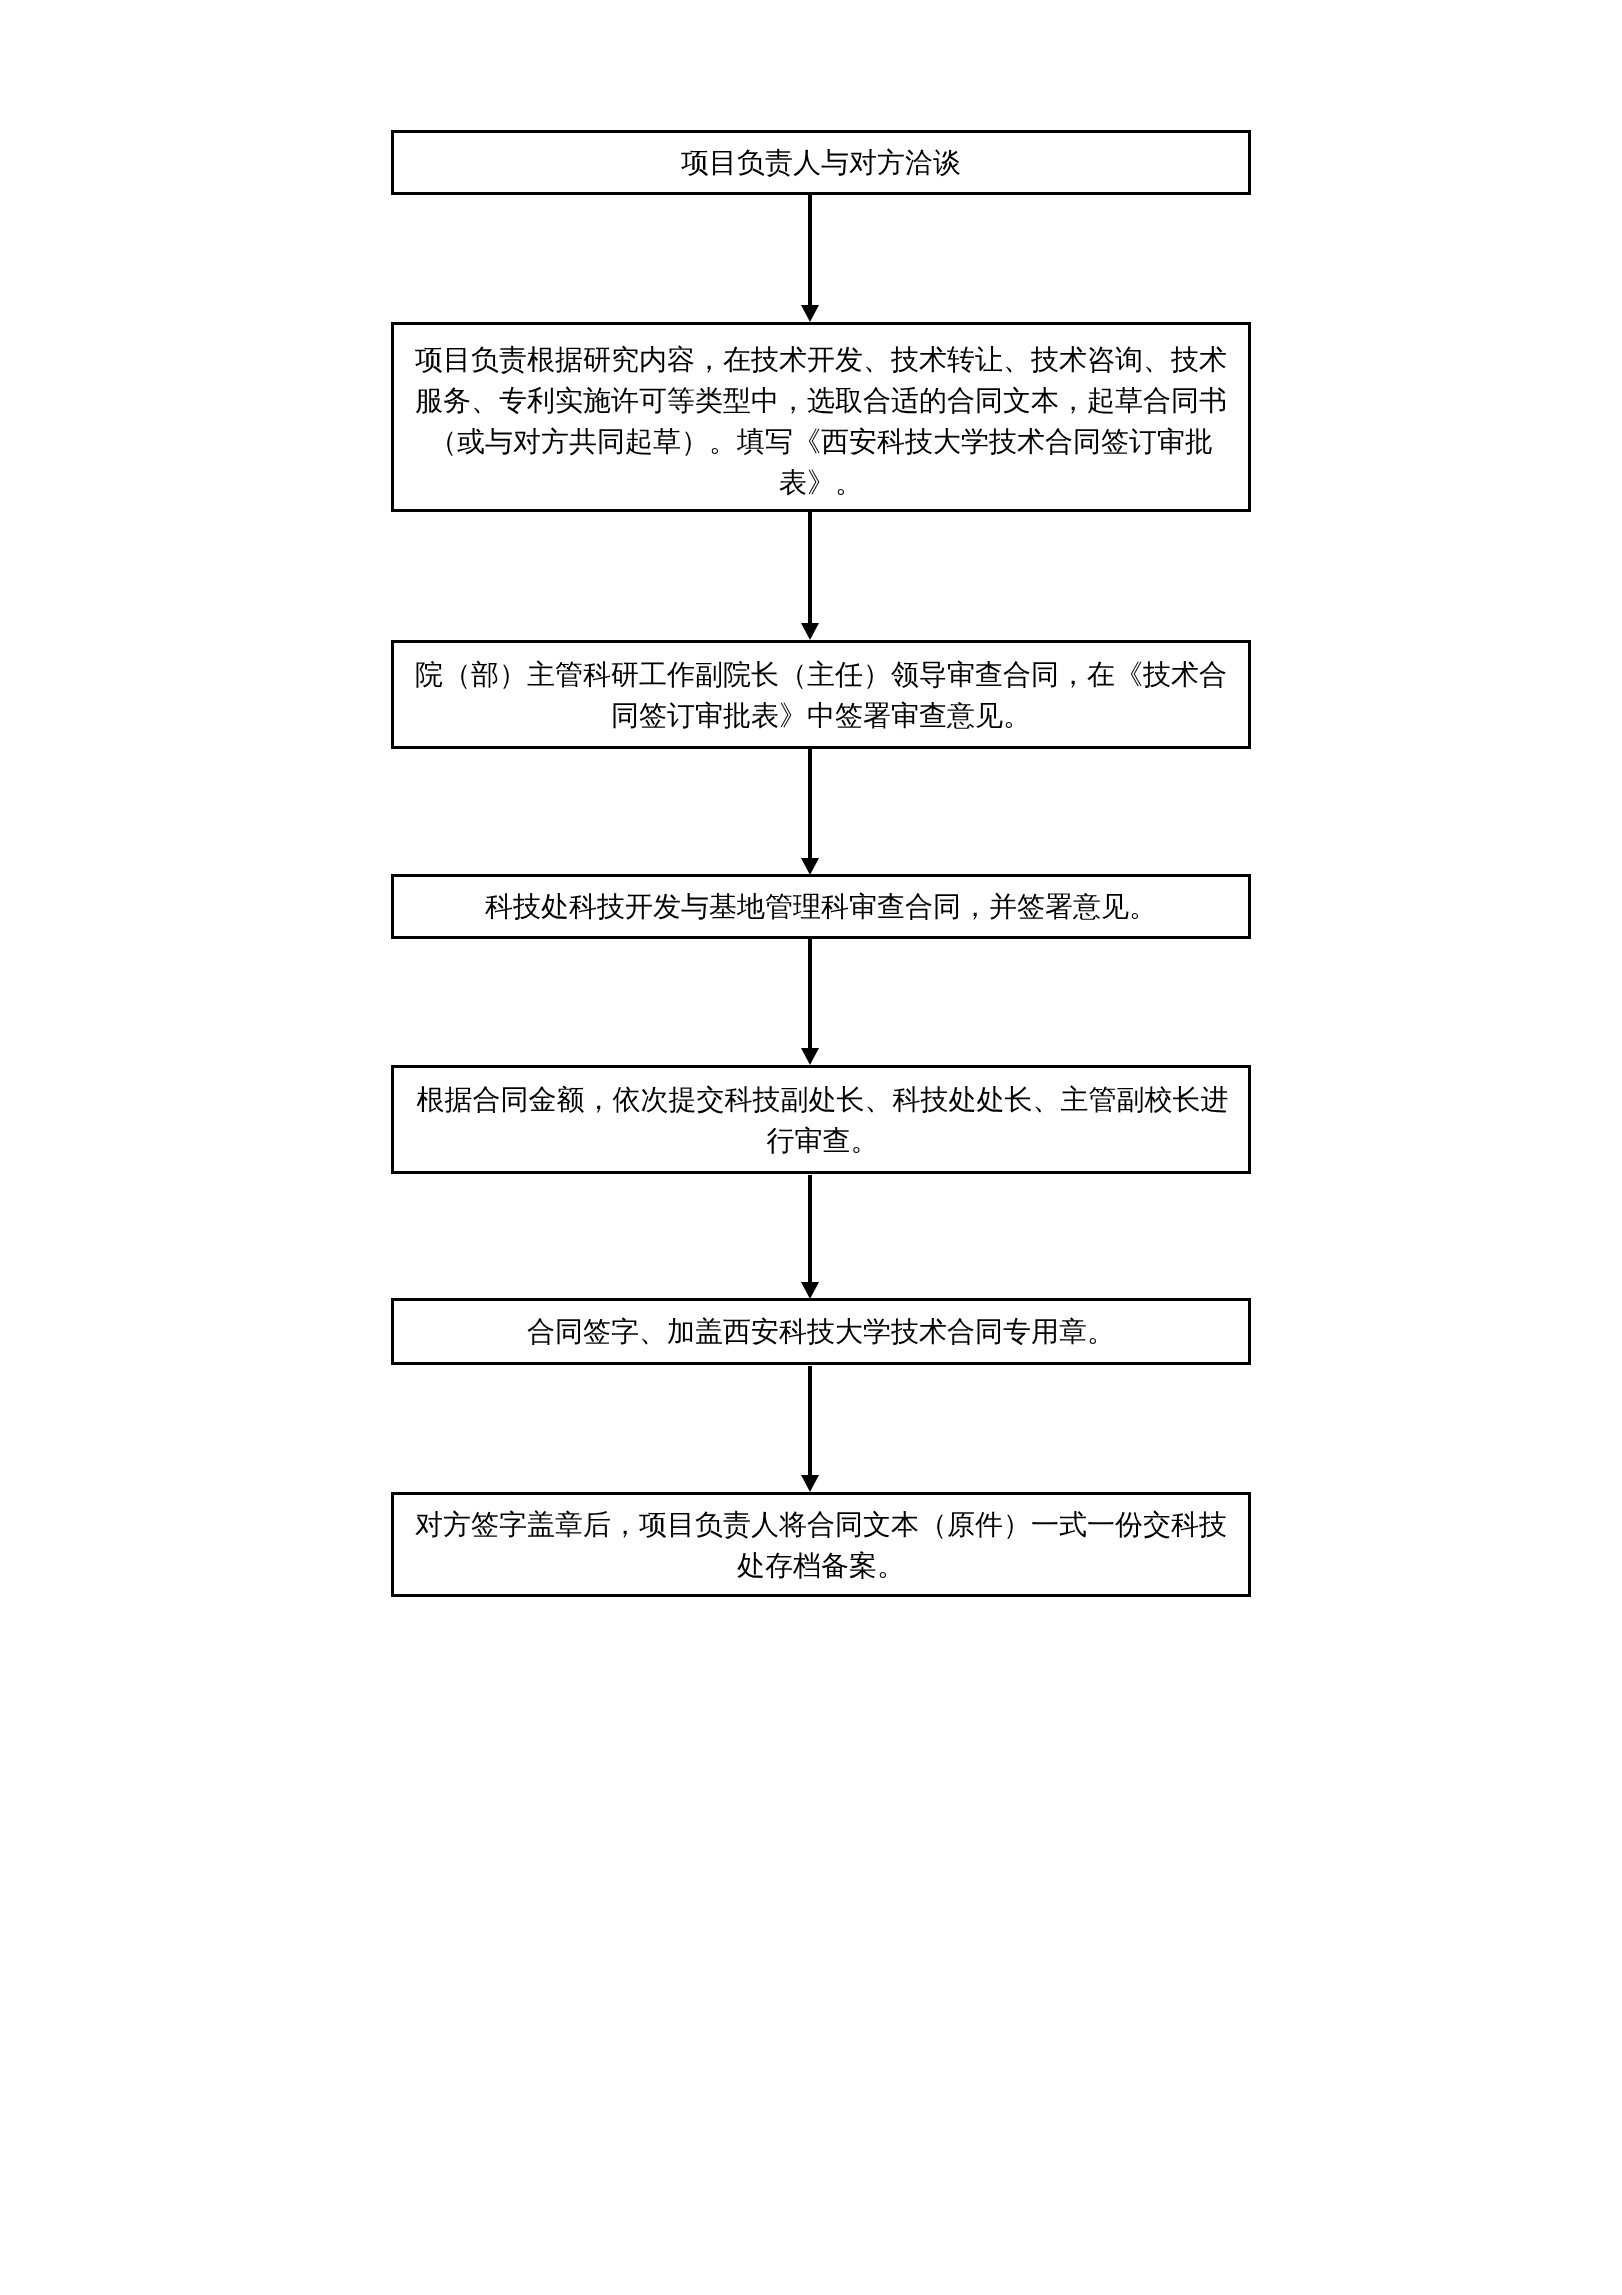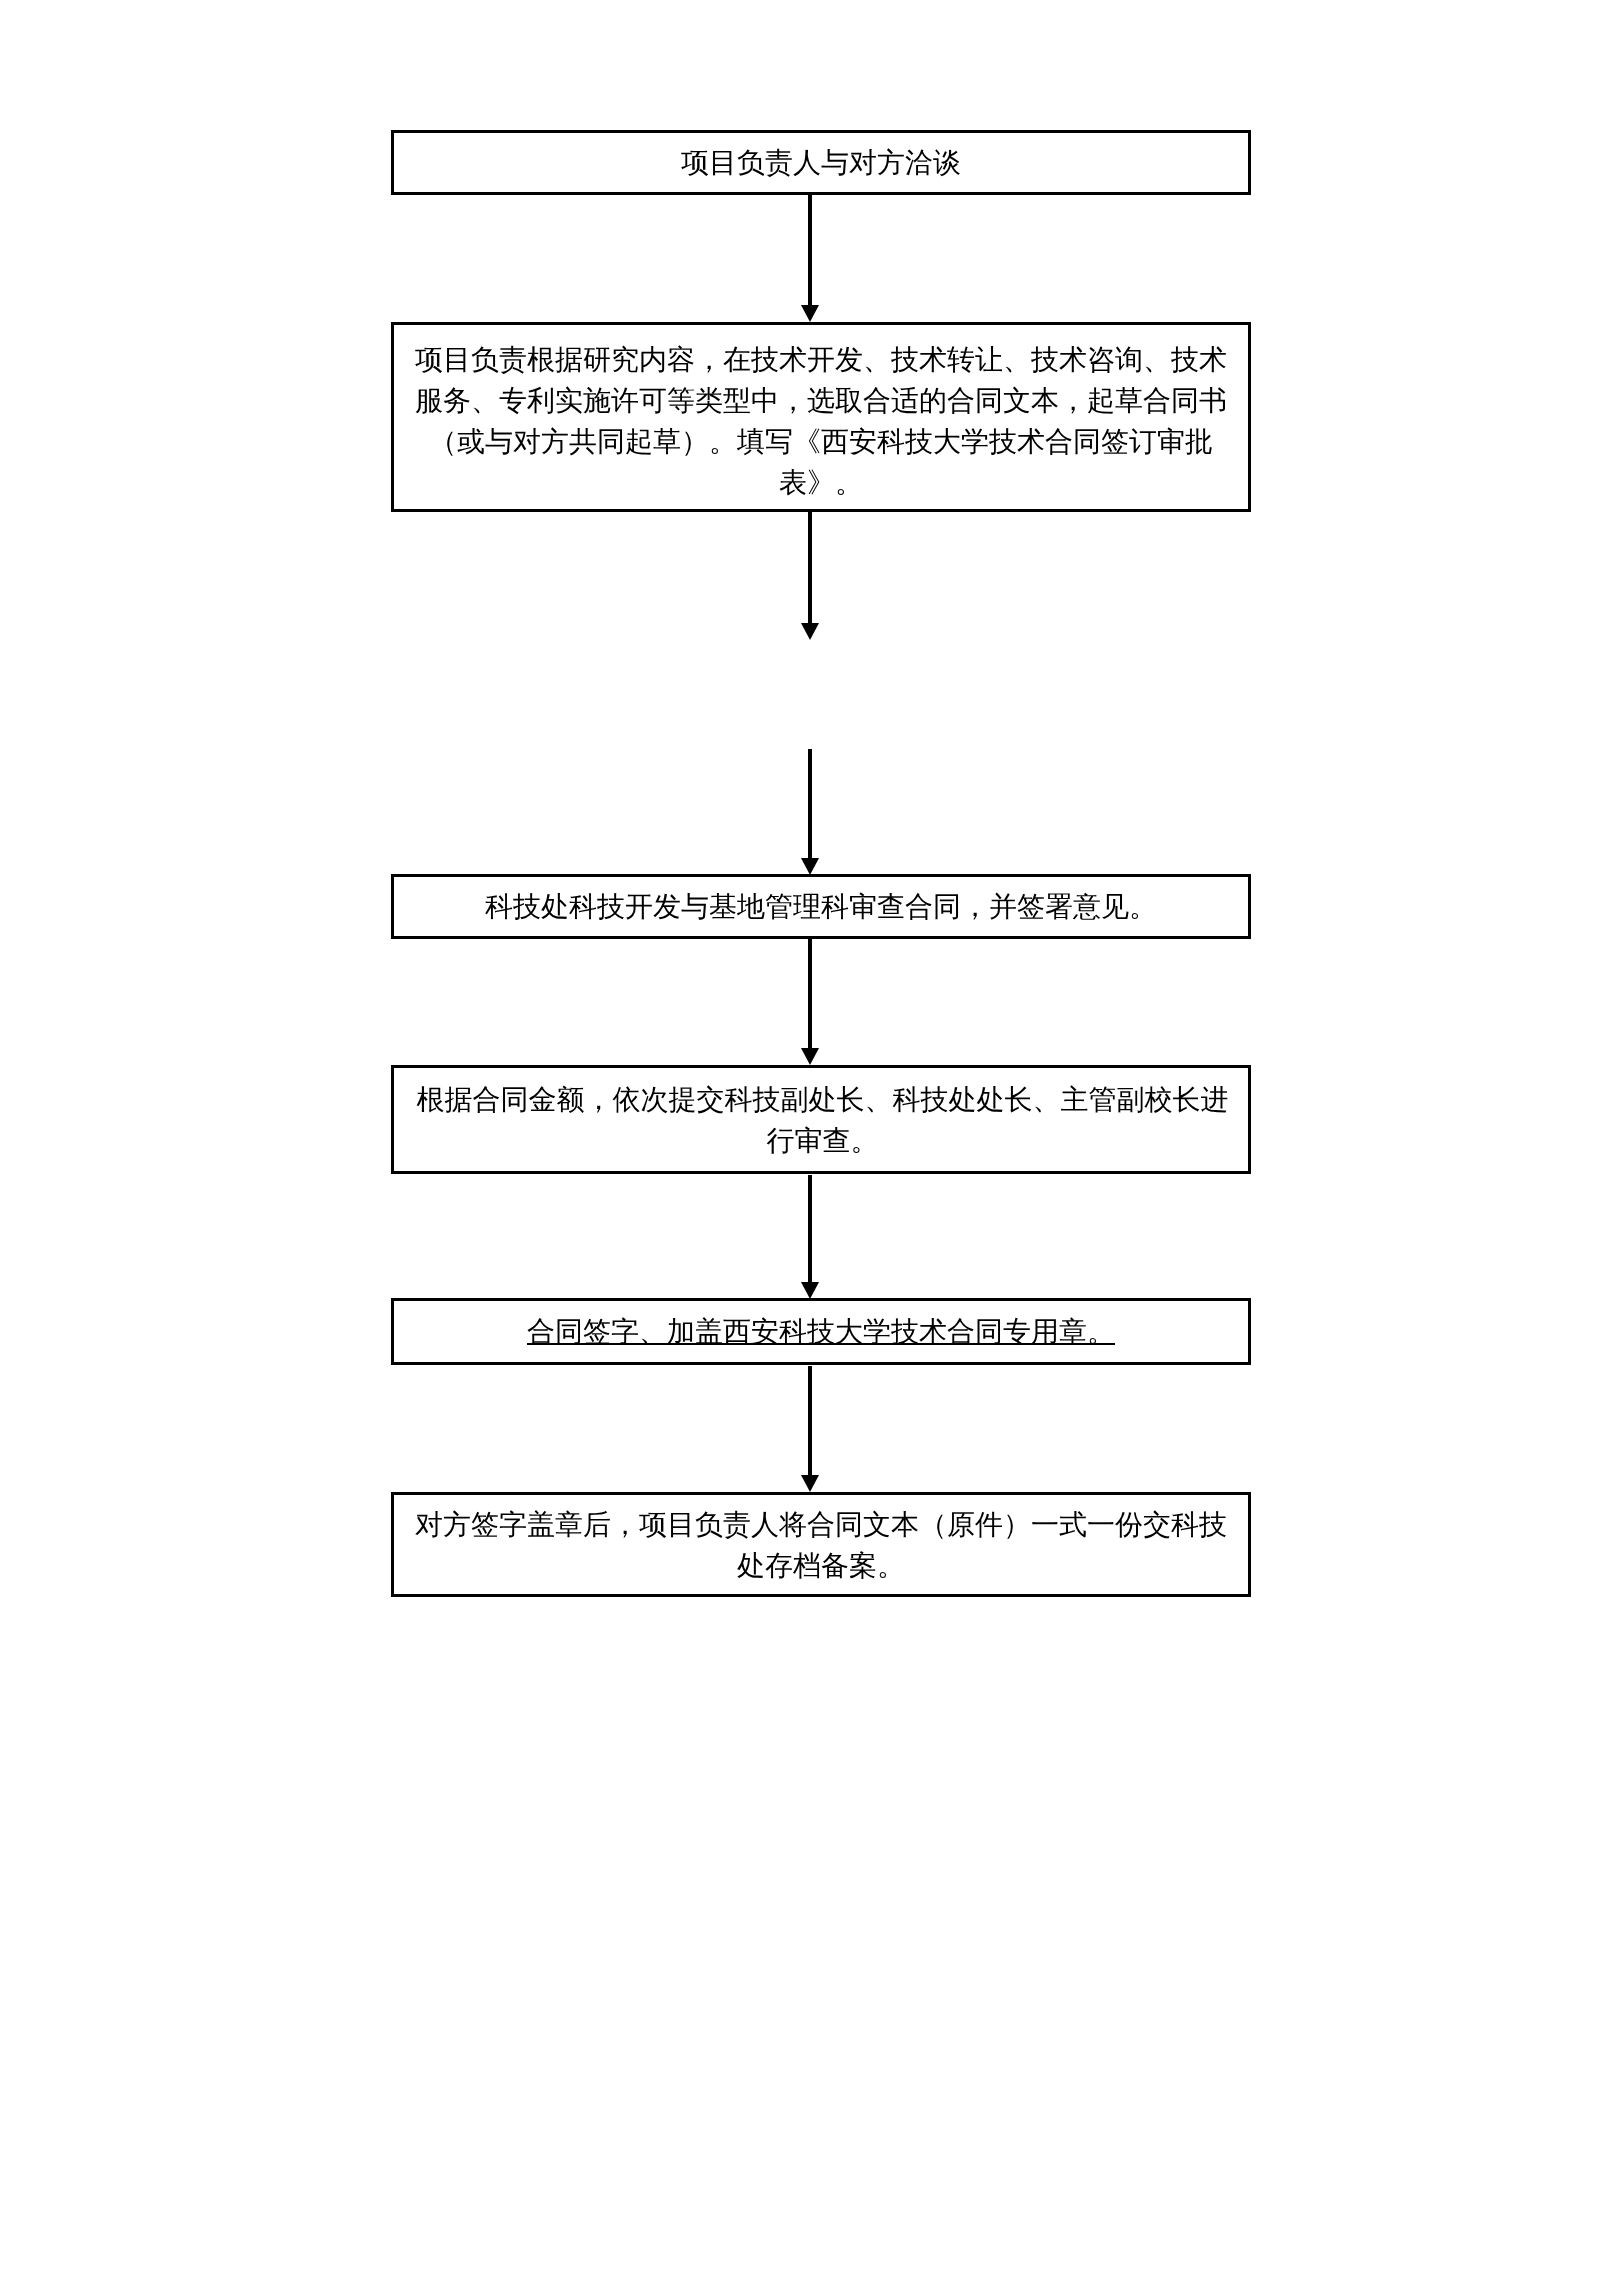--- a/index.html
+++ b/index.html
@@ -37,21 +37,21 @@
     align-items: center;
     justify-content: center;
     padding: 0 13px;
   }
   .node .node-text { display: block; width: 100%; }
   .b1 { top: 130px;  height: 65px;  }
   .b2 { top: 322px;  height: 190px; align-items: center; padding-top: 7.9px; }
   .b3 { top: 640px;  height: 109px; }
   .b4 { top: 874px; height: 65px;  }
   .b5 { top: 1065px; height: 109px; padding-left: 16px; }
-  .b6 { top: 1298px; height: 67px; text-decoration: underline; }
+  .b6 { top: 1298px; height: 67px; }
   .b7 { top: 1492px; height: 105px; }
   
   .arrow {
     position: absolute;
     left: 801px;   
     width: 18.3px;
   }
   .arrow .arrow-line {
     position: absolute;
     left: 7.2px;
@@ -98,20 +98,23 @@
 
   <div class="node b2">
     <span class="node-text">项目负责根据研究内容，在技术开发、技术转让、技术咨询、技术服务、专利实施许可等类型中，选取合适的合同文本，起草合同书（或与对方共同起草）。填写《西安科技大学技术合同签订审批表》。</span>
   </div>
 
   <div class="arrow a2">
     <div class="arrow-line"></div>
     <div class="arrow-head"></div>
   </div>
 
+  <div class="node b3">
+    <span class="node-text">院（部）主管科研工作副院长（主任）领导审查合同，在《技术合同签订审批表》中签署审查意见。</span>
+  </div>
 
   <div class="arrow a3">
     <div class="arrow-line"></div>
     <div class="arrow-head"></div>
   </div>
 
   <div class="node b4">
     <span class="node-text">科技处科技开发与基地管理科审查合同，并签署意见。</span>
   </div>
 

